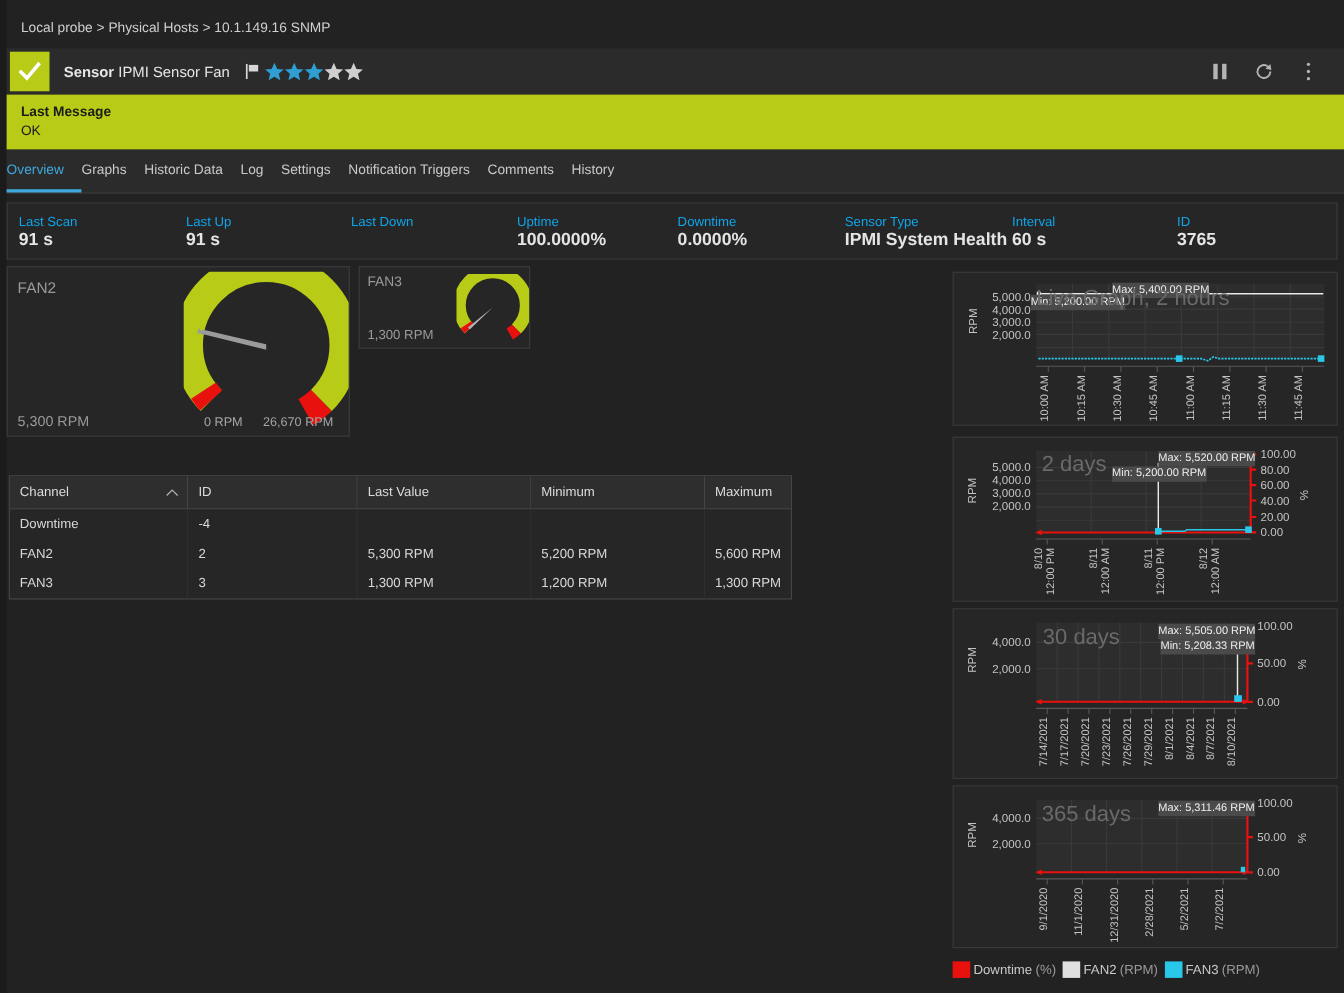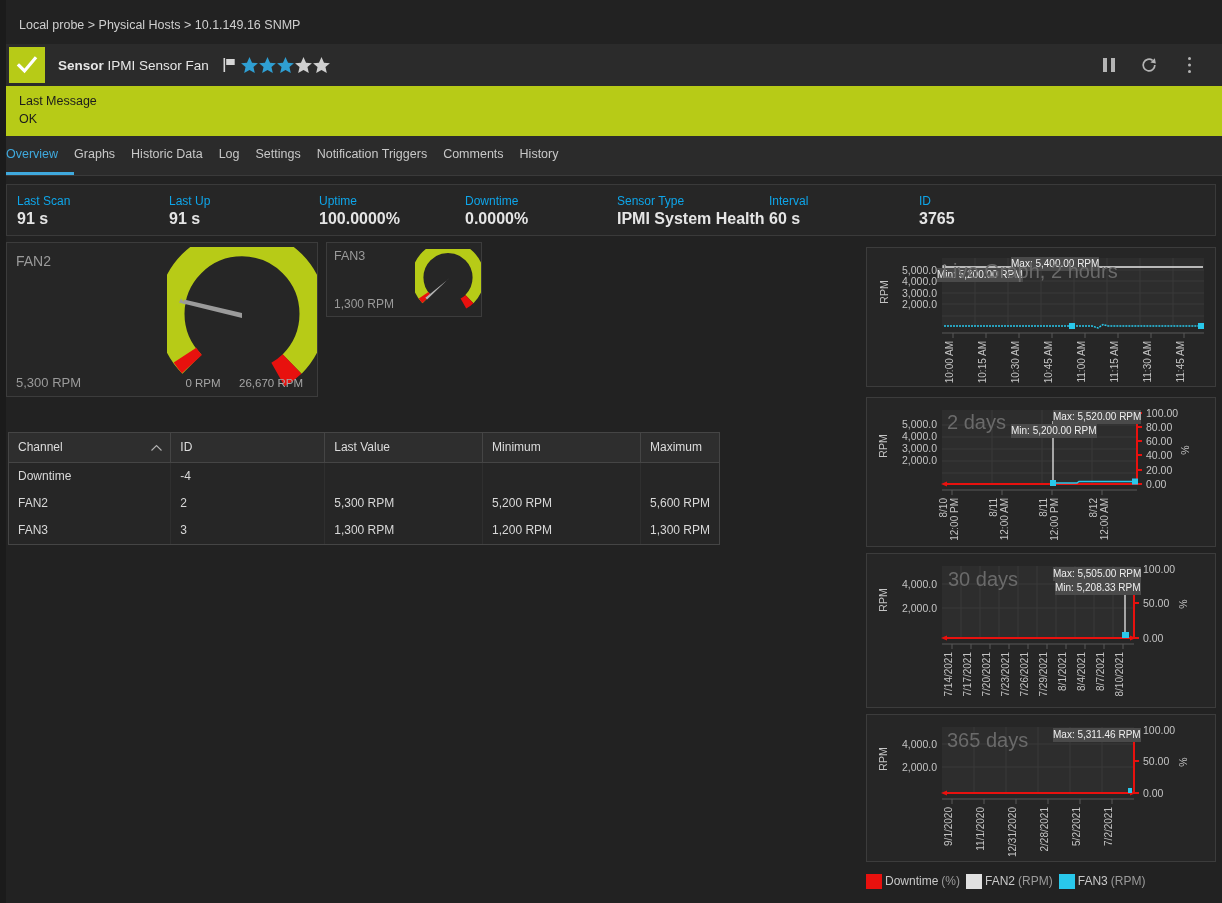--- a/index.html
+++ b/index.html
@@ -38,21 +38,21 @@
   .flag-stars { margin-left: 14px; display: flex; align-items: center; gap: 1px; }
   .flagicon { margin-right: 4px; }
   .title-actions { margin-left: auto; display: flex; align-items: center; gap: 18px; padding-right: 22px; }
   .iconbtn { width: 22px; height: 22px; display:flex; align-items:center; justify-content:center; cursor:pointer; }
 
   
   .lastmsg {
     position: absolute; left: 6px; top: 86px; width: 1216px; height: 50px;
     background: #b7cb17; color: #1c1c1c; padding: 7px 0 0 13px;
   }
-  .lastmsg .hd { font-size: 12.5px; font-weight: normal; line-height: 16px; }
+  .lastmsg .hd { font-size: 12.5px; font-weight: bold; line-height: 16px; }
   .lastmsg .bd { font-size: 12.5px; line-height: 20px; }
 
   
   .tabs {
     position: absolute; left: 6px; top: 136px; width: 1216px; height: 40px;
     background: #2b2b2b; display: flex; align-items: flex-end;
     border-bottom: 1px solid #3a3a3a;
   }
   .tab {
     font-size: 12.5px; color: #c8c8c8; padding: 0 16px 11px 0; cursor: pointer;
@@ -208,20 +208,24 @@
   </div>
 
   <div class="infostrip">
     <div class="infocell" style="width:152px">
       <div class="k">Last Scan</div>
       <div class="v">91 s</div>
     </div>
     <div class="infocell" style="width:150px">
       <div class="k">Last Up</div>
       <div class="v">91 s</div>
+    </div>
+    <div class="infocell" style="width:151px">
+      <div class="k">Last Down</div>
+      <div class="v"></div>
     </div>
     <div class="infocell" style="width:146px">
       <div class="k">Uptime</div>
       <div class="v">100.0000%</div>
     </div>
     <div class="infocell" style="width:152px">
       <div class="k">Downtime</div>
       <div class="v">0.0000%</div>
     </div>
     <div class="infocell" style="width:152px">

